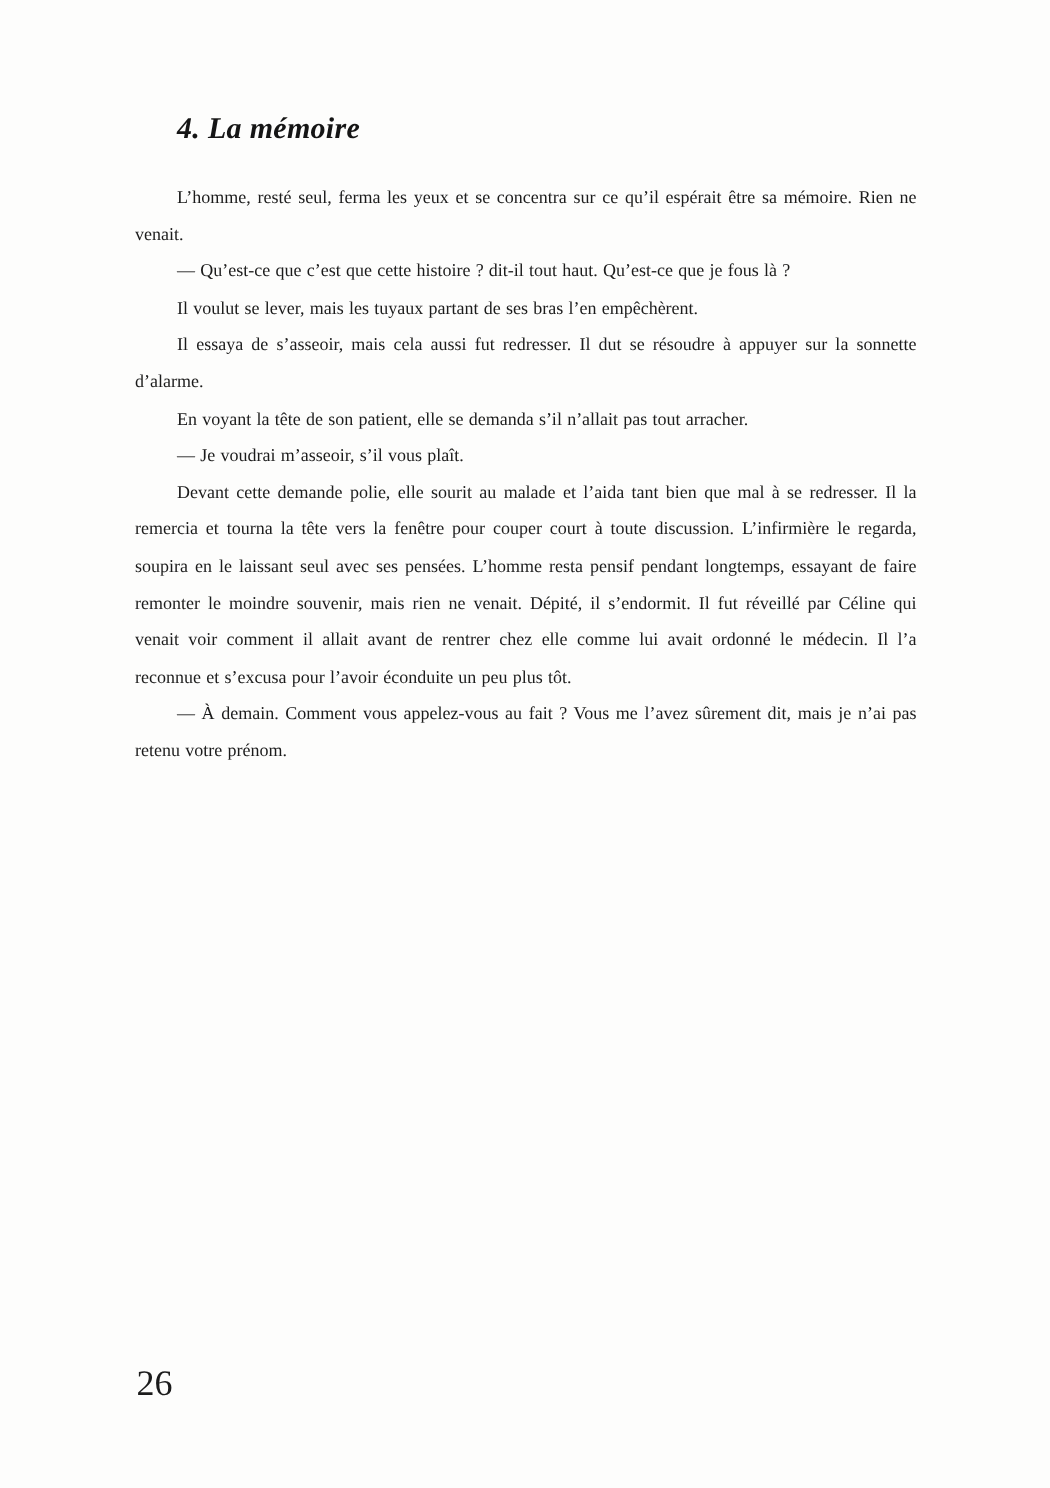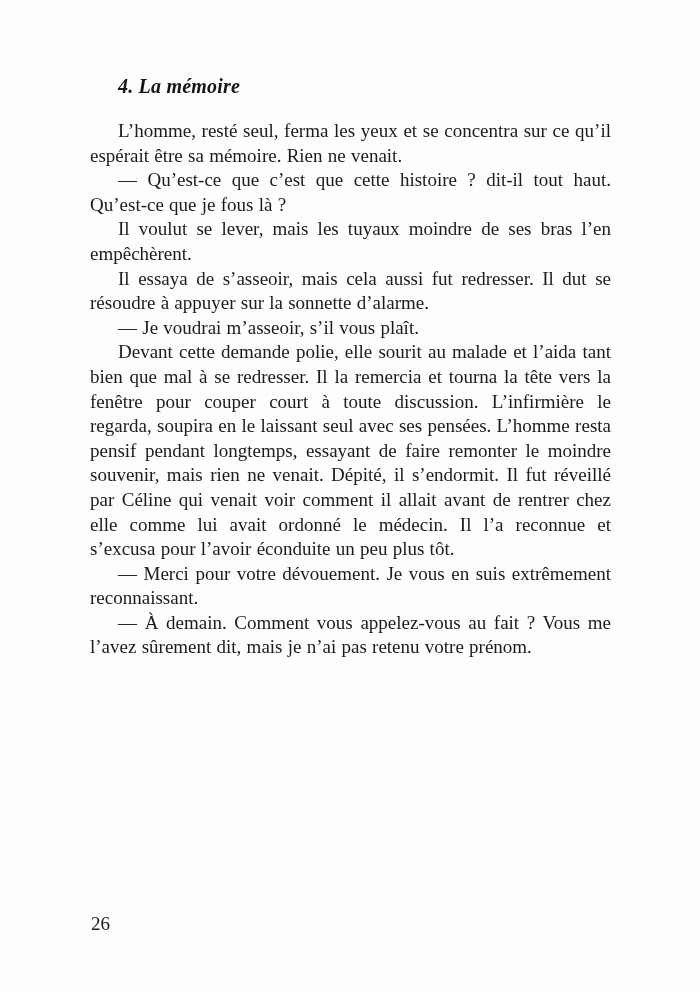--- a/index.html
+++ b/index.html
@@ -36,50 +36,50 @@
   }
 
   .text-block {
     position: absolute;
     top: 119px;
     left: 90px;
     width: 521px;
   }
 
   .text-block p {
-    font-size: 19px;
+    font-size: 12px;
     line-height: 24.6px;
     text-align: justify;
     text-indent: 28px;
     color: #1b1b1b;
     word-spacing: 0.5px;
   }
 
   .page-number {
     position: absolute;
     top: 911px;
     left: 91px;
-    font-size: 19px;
+    font-size: 24px;
     line-height: 25px;
     color: #1b1b1b;
   }
 </style>
 </head>
 <body>
 
 <div class="page">
 
   <h1 class="chapter-heading">4. La mémoire</h1>
 
   <div class="text-block">
     <p>L’homme, resté seul, ferma les yeux et se concentra sur ce qu’il espérait être sa mémoire. Rien ne venait.</p>
     <p>—&nbsp;Qu’est-ce que c’est que cette histoire&nbsp;? dit-il tout haut. Qu’est-ce que je fous là&nbsp;?</p>
-    <p>Il voulut se lever, mais les tuyaux moindre de ses bras l’en empêchèrent.</p>
+    <p>Il voulut se lever, mais les tuyaux partant de ses bras l’en empêchèrent.</p>
     <p>Il essaya de s’asseoir, mais cela aussi fut redresser. Il dut se résoudre à appuyer sur la sonnette d’alarme.</p>
+    <p>En voyant la tête de son patient, elle se demanda s’il n’allait pas tout arracher.</p>
     <p>—&nbsp;Je voudrai m’asseoir, s’il vous plaît.</p>
     <p>Devant cette demande polie, elle sourit au malade et l’aida tant bien que mal à se redresser. Il la remercia et tourna la tête vers la fenêtre pour couper court à toute discussion. L’infirmière le regarda, soupira en le laissant seul avec ses pensées. L’homme resta pensif pendant longtemps, essayant de faire remonter le moindre souvenir, mais rien ne venait. Dépité, il s’endormit. Il fut réveillé par Céline qui venait voir comment il allait avant de rentrer chez elle comme lui avait ordonné le médecin. Il l’a reconnue et s’excusa pour l’avoir éconduite un peu plus tôt.</p>
-    <p>—&nbsp;Merci pour votre dévouement. Je vous en suis extrêmement reconnaissant.</p>
     <p>—&nbsp;À demain. Comment vous appelez-vous au fait&nbsp;? Vous me l’avez sûrement dit, mais je n’ai pas retenu votre prénom.</p>
   </div>
 
   <div class="page-number">26</div>
 
 </div>
 
 </body></html>

